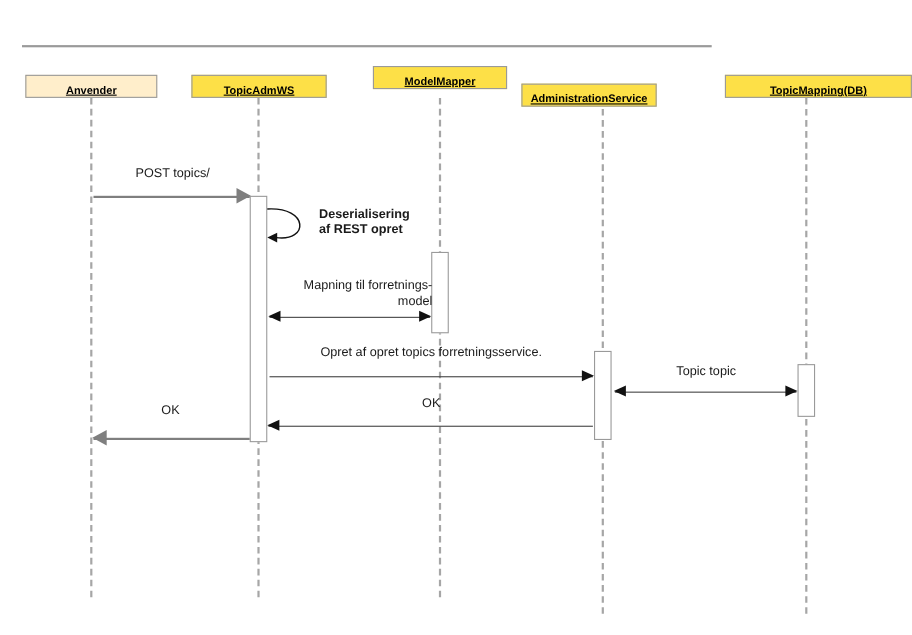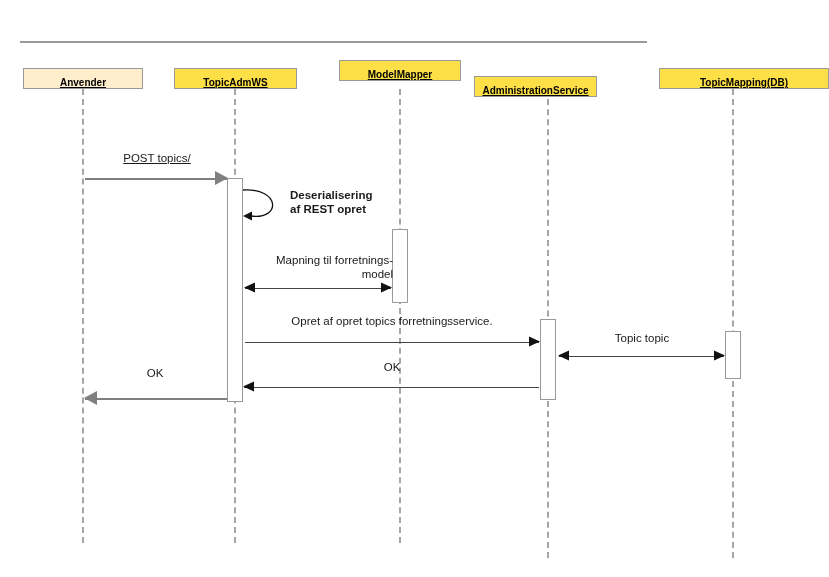--- a/index.html
+++ b/index.html
@@ -137,21 +137,21 @@
       <div class="activation" style="left: 227px; top: 178px; height: 224px;"></div>
       <div class="activation" style="left: 392px; top: 229px; height: 74px;"></div>
       <div class="activation" style="left: 540px; top: 319px; height: 81px;"></div>
       <div class="activation" style="left: 725px; top: 331px; height: 48px;"></div>
     </div>
   <div id="messages-layer">
       <div class="msg thick" style="left: 85px; top: 178px; width: 142px;">
         <div class="line"></div>
         <div class="head right thick"></div>
       </div>
-      <div class="msg-label" style="left: 85px; top: 151px; width: 144px; text-decoration: underline;">POST topics/</div>
+      <div class="msg-label" style="left: 85px; top: 151px; width: 144px;">POST topics/</div>
       <div class="selfloop" style="left: 243px; top: 188px;">
         <svg width="38" height="32" viewBox="0 0 38 32">
           <path d="M 0 2 C 38 0, 38 32, 8 28" fill="none" stroke="#111" stroke-width="1.3"></path>
           <path d="M 0 28 l 9 -4.5 l 0 9 z" fill="#111"></path>
         </svg>
       </div>
       <div class="msg-label bold" style="left: 290px; top: 188px; width: 100px; text-align: left;">Deserialisering
 af REST opret</div>
       <div class="msg thin" style="left: 245px; top: 288px; width: 146px;">
         <div class="line"></div>

